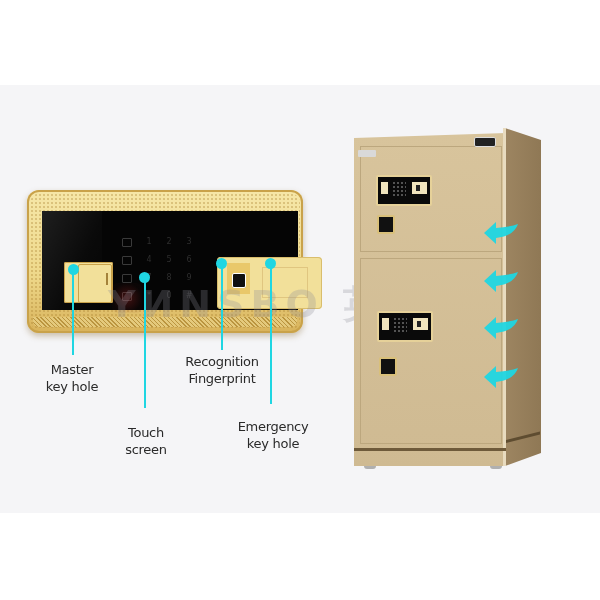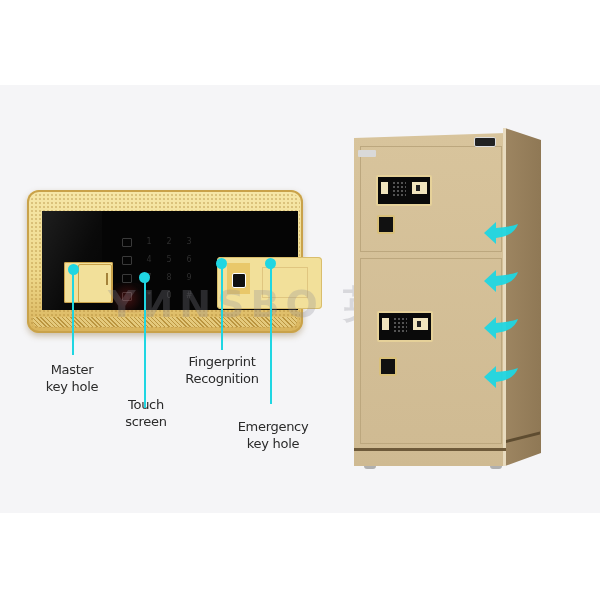--- a/index.html
+++ b/index.html
@@ -131,27 +131,27 @@
 <div class="dot" style="left:216px;top:258px"></div>
 <div class="line" style="left:221px;top:264px;height:86px"></div>
 
 <div class="dot" style="left:265px;top:258px"></div>
 <div class="line" style="left:270px;top:264px;height:140px"></div>
 
 <div class="label" style="left:30px;top:361px;width:84px">
   <div>Master</div>
   <div>key hole</div>
 </div>
-<div class="label" style="left:110px;top:396px;width:72px">
+<div class="label" style="left:110px;top:424px;width:72px">
   <div>Touch</div>
   <div>screen</div>
 </div>
 <div class="label" style="left:175px;top:353px;width:94px">
+  <div>Recognition</div>
   <div>Fingerprint</div>
-  <div>Recognition</div>
 </div>
 <div class="label" style="left:228px;top:418px;width:90px">
   <div>Emergency</div>
   <div>key hole</div>
 </div>
 
 <div class="cab-side"></div>
 <div class="cab-front"></div>
 <div class="cab-edge"></div>
 

